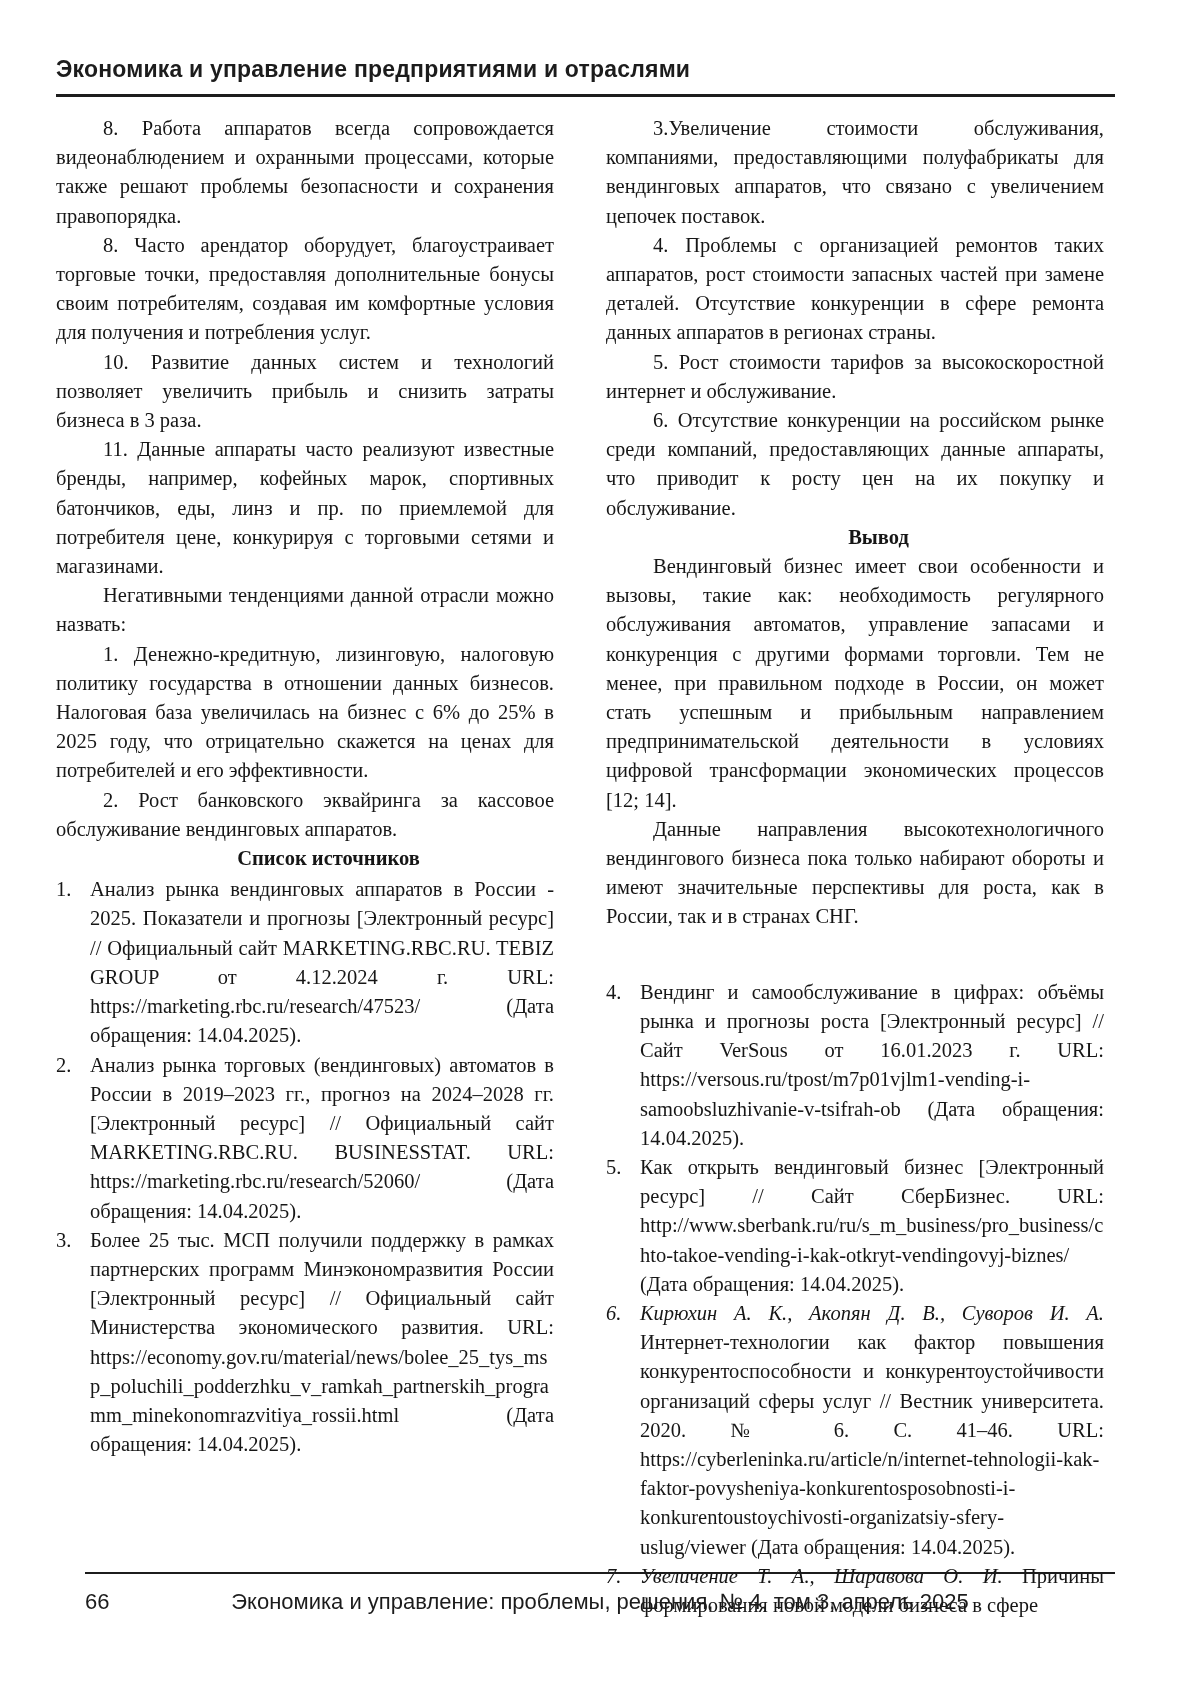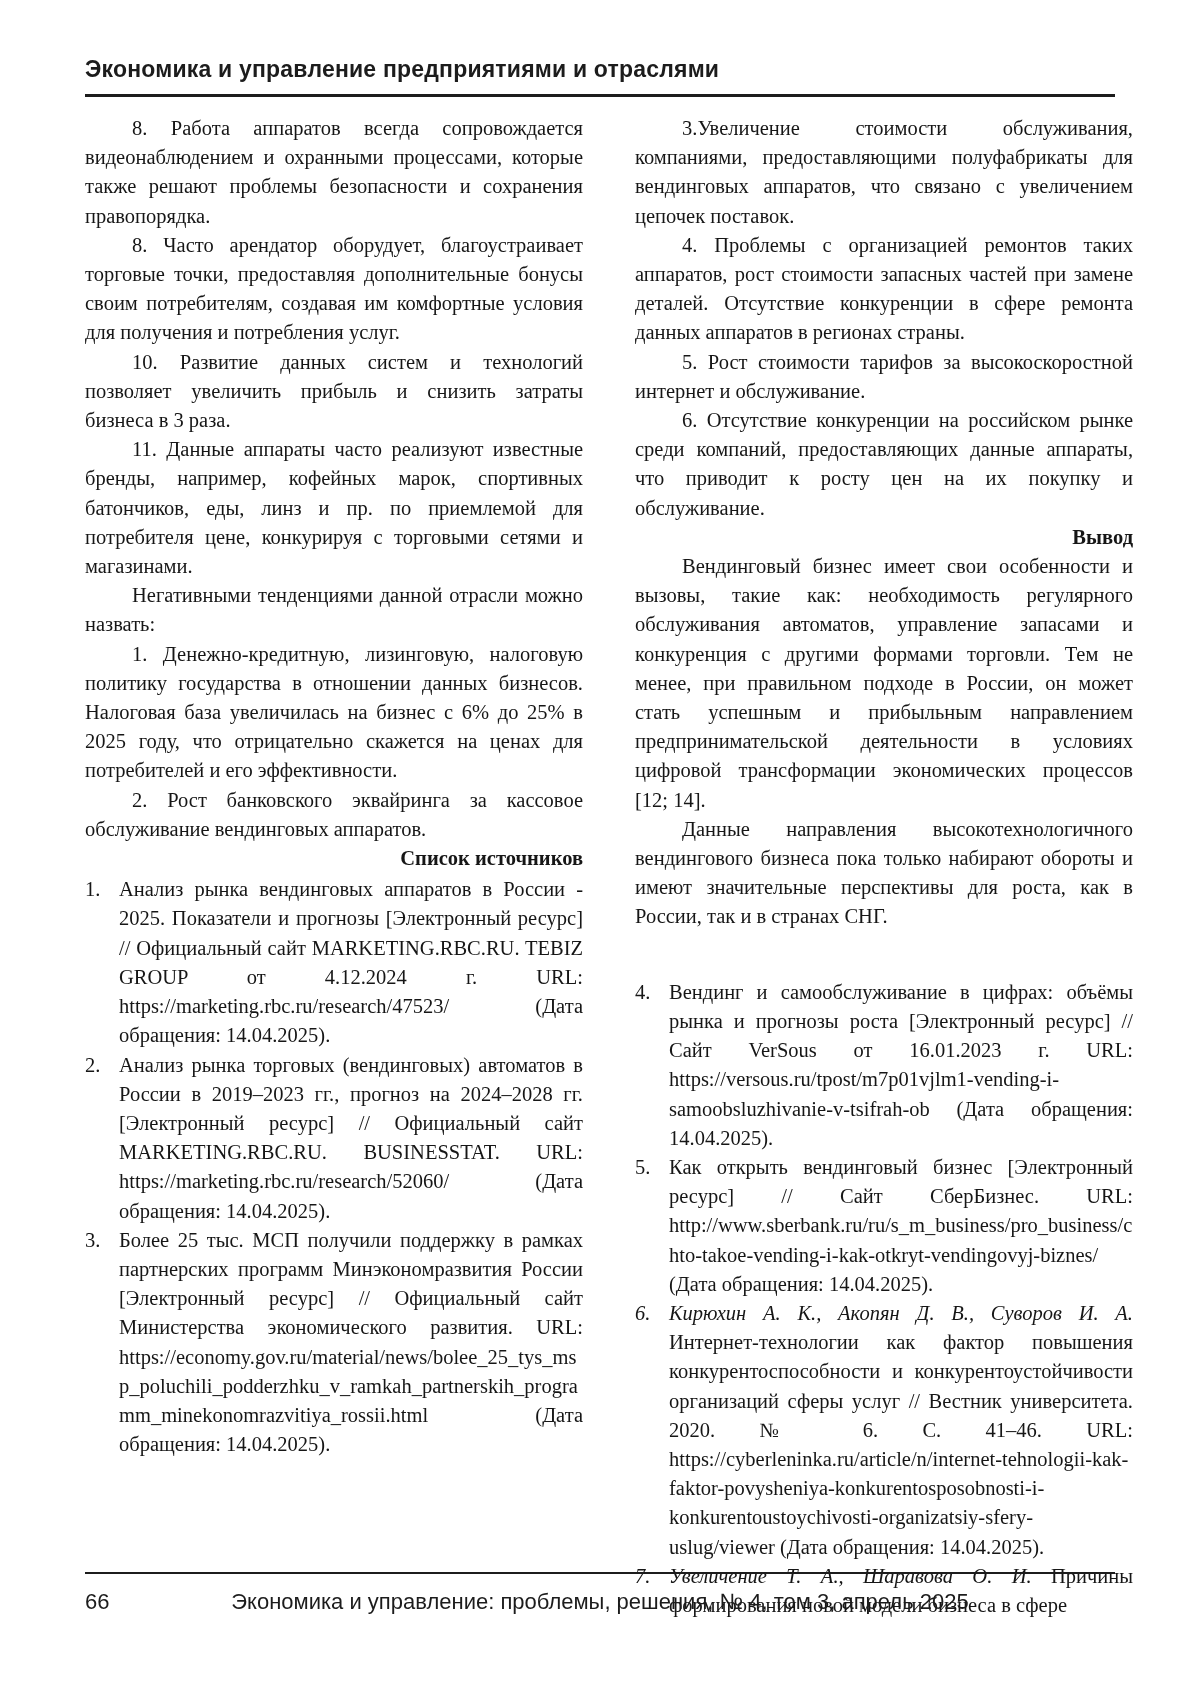--- a/index.html
+++ b/index.html
@@ -3,21 +3,21 @@
 <meta charset="utf-8">
 <style>
   html, body { margin: 0; padding: 0; background: #e8e8e8; }
   .page {
     position: relative;
     width: 1200px;
     height: 1698px;
     margin: 0 auto;
     background: #ffffff;
     box-sizing: border-box;
-    padding: 56px 85px 0 85px;
+    padding: 56px 85px 0 56px;
     font-family: "Liberation Serif", "DejaVu Serif", serif;
     color: #161616;
     overflow: hidden;
   }
   .page-header {
     border-bottom: 3.5px solid #1c1c1c;
     padding-bottom: 11px;
   }
   .header-title {
     font-family: "Liberation Sans", "DejaVu Sans", sans-serif;
@@ -35,28 +35,28 @@
     flex: 0 0 498px;
     width: 498px;
     font-size: 20.5px;
     line-height: 29.2px;
     text-align: justify;
   }
   p.body-par { margin: 0; text-indent: 47px; overflow-wrap: break-word; }
   .subheading-center {
     margin: 29px 0 4px 0;
     font-weight: bold;
-    text-align: right;
+    text-align: center;
     text-indent: 0;
   }
   .subheading-inline {
     margin: 0;
     font-weight: bold;
     text-indent: 47px;
-    text-align: right;
+    text-align: center;
   }
   .refs { margin-top: 2px; }
   .refs-right { margin-top: 46px; }
   .ref { display: flex; margin: 0; }
   .ref-num { flex: 0 0 34px; }
   .ref-num.italic { font-style: italic; }
   .ref-body { flex: 1; text-align: justify; overflow-wrap: anywhere; }
   .authors { font-style: italic; }
   .page-footer {
     position: absolute;

